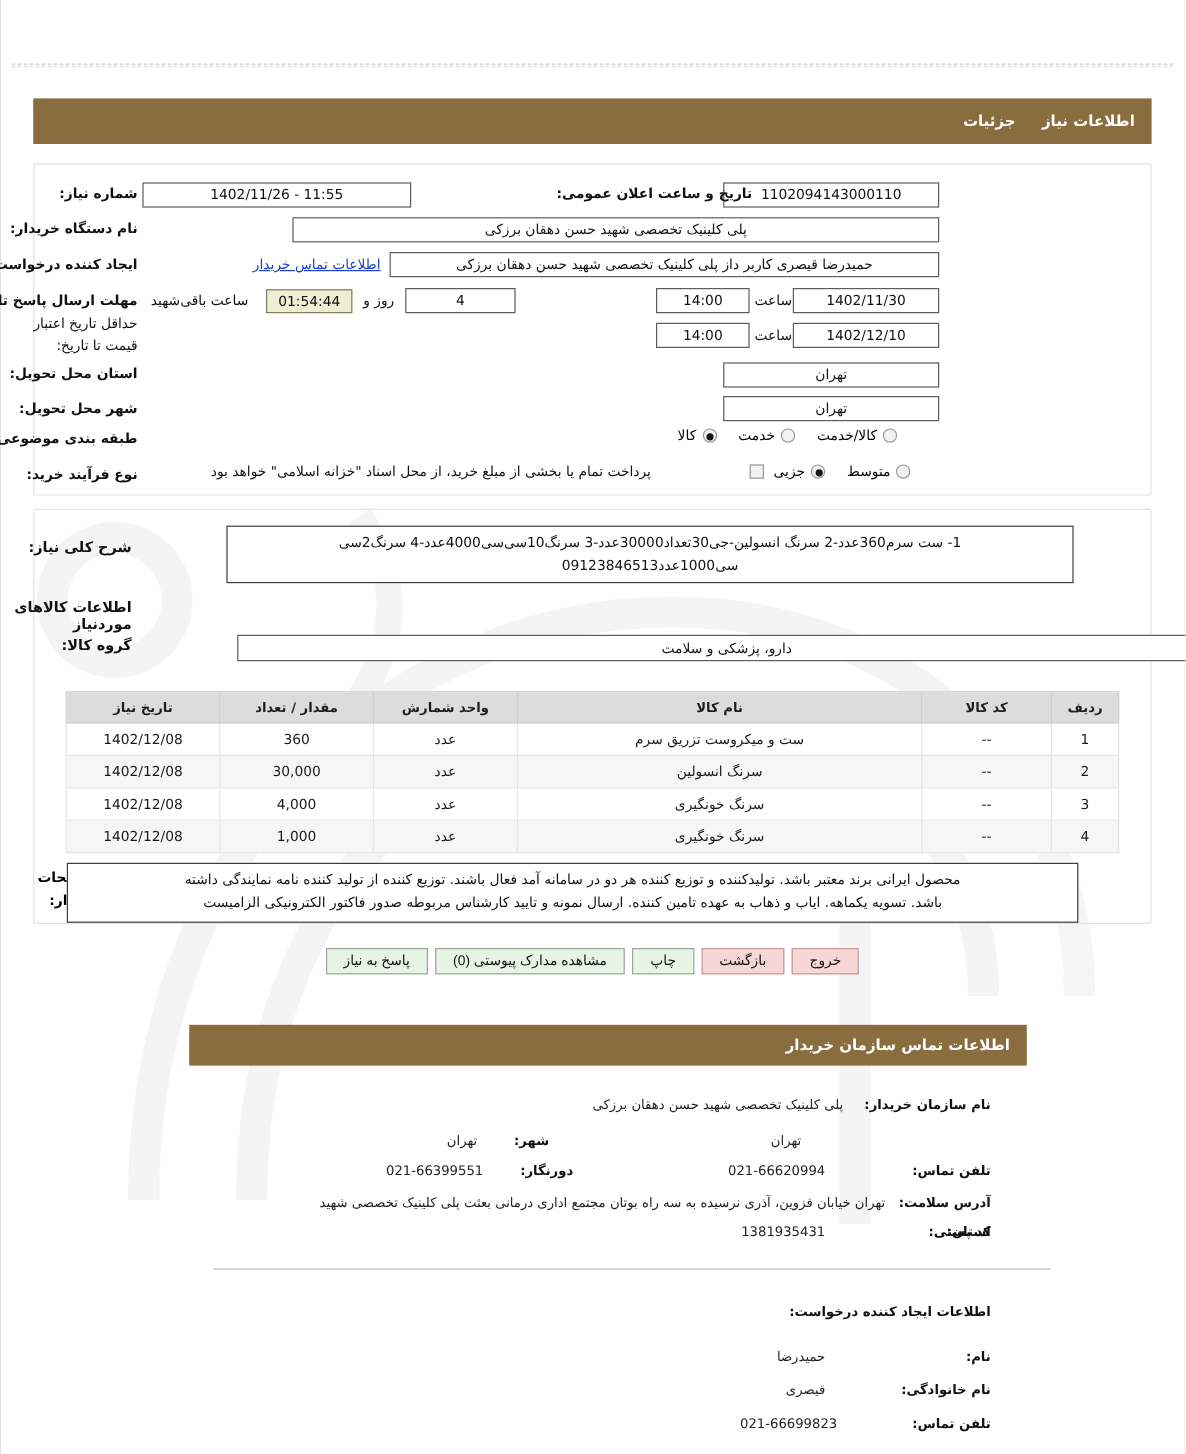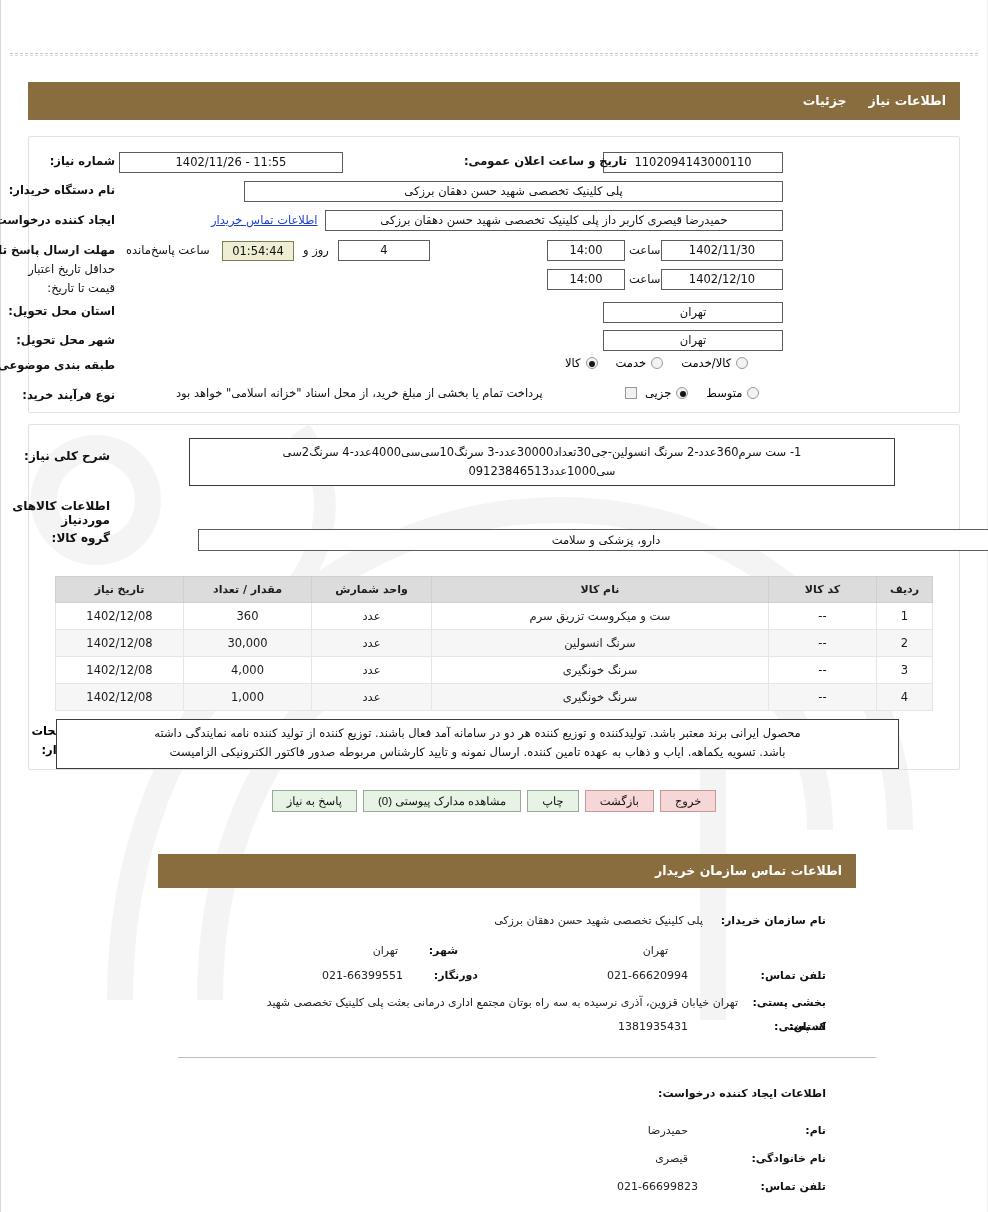--- a/index.html
+++ b/index.html
@@ -284,21 +284,21 @@
 
   <div class="frow" style="right:873px; top:243px;">
     <span class="lbl">مهلت ارسال پاسخ تا تاریخ:</span>
   </div>
   <div class="field ltr" style="position:absolute; left:661px; top:240px; width:122px;">1402/11/30</div>
   <span class="lbl" style="position:absolute; left:629px; top:243px;">ساعت</span>
   <div class="field ltr" style="position:absolute; left:547px; top:240px; width:78px;">14:00</div>
   <div class="field ltr" style="position:absolute; left:338px; top:240px; width:92px; text-align:center;">4</div>
   <span class="lbl" style="position:absolute; left:303px; top:243px;">روز و</span>
   <div class="timer" style="position:absolute; left:222px; top:241px; width:72px;">01:54:44</div>
-  <span class="lbl" style="position:absolute; left:126px; top:243px;">ساعت پاسخ‌مانده</span>
+  <span class="lbl" style="position:absolute; left:126px; top:243px;">ساعت باقی‌شهید</span>
 
   <div style="position:absolute; right:873px; top:258px; width:110px; text-align:right;">
     <span class="lbl">حداقل تاریخ اعتبار قیمت تا تاریخ:</span>
   </div>
   <div class="field ltr" style="position:absolute; left:661px; top:269px; width:122px;">1402/12/10</div>
   <span class="lbl" style="position:absolute; left:629px; top:272px;">ساعت</span>
   <div class="field ltr" style="position:absolute; left:547px; top:269px; width:78px;">14:00</div>
 
   <div class="frow" style="right:873px; top:304px;">
     <span class="lbl">استان محل تحویل:</span>
@@ -452,21 +452,21 @@
     <span class="v ltrnum">021-66620994</span>
   </div>
   <div class="info" style="right:510px; top:969px;">
     <span class="k">دورنگار:</span>
   </div>
   <div class="info" style="right:585px; top:969px;">
     <span class="v ltrnum">021-66399551</span>
   </div>
 
   <div class="info" style="right:162px; top:996px;">
-    <span class="k">بخشی پستی:</span>
+    <span class="k">آدرس سلامت:</span>
   </div>
   <div class="info" style="right:250px; top:996px; width:640px; text-align:right;">
     <span class="v">تهران خیابان قزوین، آذری نرسیده به سه راه بوتان مجتمع اداری درمانی بعثت پلی کلینیک تخصصی شهید</span>
   </div>
 
   <div class="info" style="right:162px; top:1020px;">
     <span class="k">کد پستی:</span>
   </div>
   <div class="info" style="right:300px; top:1020px;">
     <span class="v ltrnum">1381935431</span>

